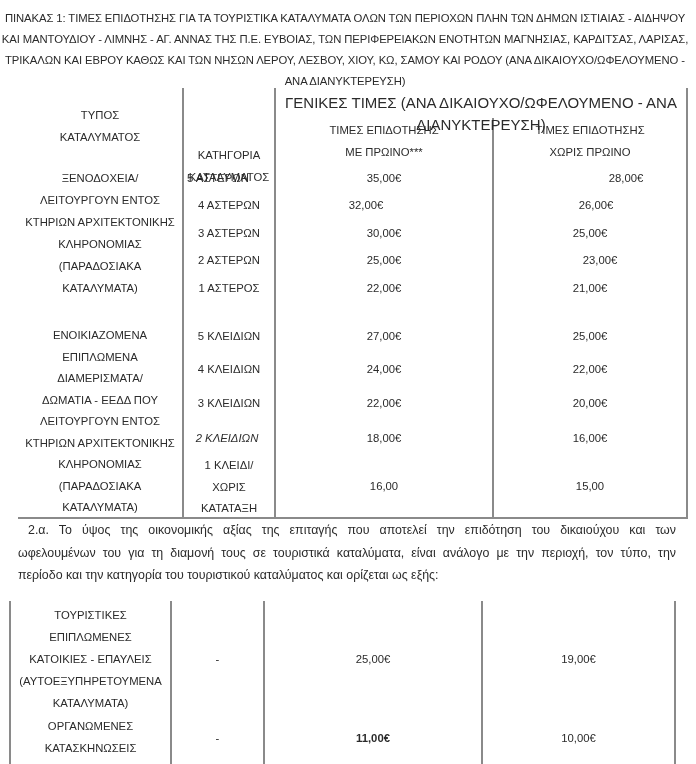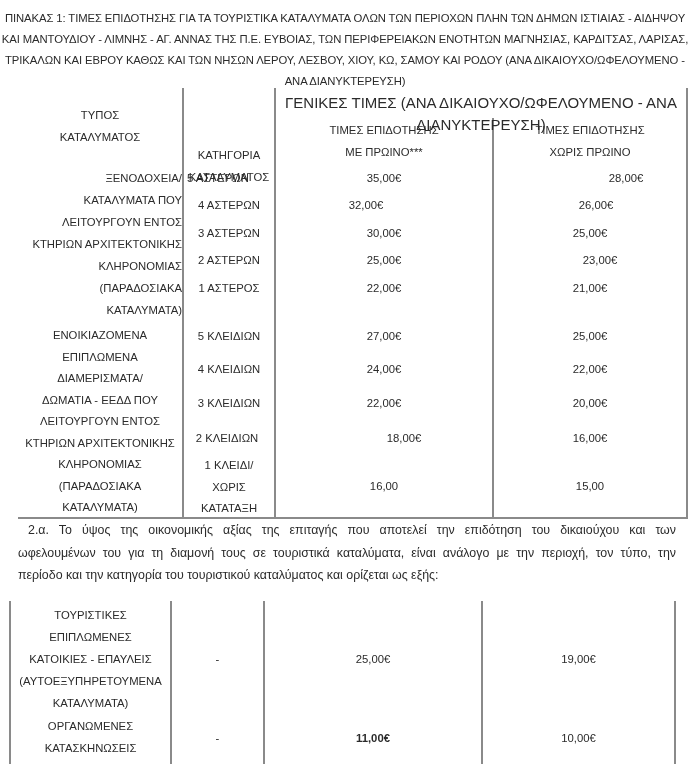--- a/index.html
+++ b/index.html
@@ -48,23 +48,22 @@
 <div class="cell" style="left:276px; top:92px; width:410px; font-size:15px;">ΓΕΝΙΚΕΣ ΤΙΜΕΣ (ΑΝΑ ΔΙΚΑΙΟΥΧΟ/ΩΦΕΛΟΥΜΕΝΟ - ΑΝΑ ΔΙΑΝΥΚΤΕΡΕΥΣΗ)</div>
 <div class="cell" style="left:276px; top:119px; width:216px;">
   <div>ΤΙΜΕΣ ΕΠΙΔΟΤΗΣΗΣ</div>
   <div>ΜΕ ΠΡΩΙΝΟ***</div>
 </div>
 <div class="cell" style="left:494px; top:119px; width:192px;">
   <div>ΤΙΜΕΣ ΕΠΙΔΟΤΗΣΗΣ</div>
   <div>ΧΩΡΙΣ ΠΡΩΙΝΟ</div>
 </div>
 
-<div class="cell" style="left:18px; top:167px; width:164px;text-align:right;">
+<div class="cell" style="left:18px; top:167px; width:164px;">
   <div>ΞΕΝΟΔΟΧΕΙΑ/</div>
-  <div>ΚΑΤΑΛΥΜΑΤΑ ΠΟΥ</div>
   <div>ΛΕΙΤΟΥΡΓΟΥΝ ΕΝΤΟΣ</div>
   <div>ΚΤΗΡΙΩΝ ΑΡΧΙΤΕΚΤΟΝΙΚΗΣ</div>
   <div>ΚΛΗΡΟΝΟΜΙΑΣ</div>
   <div>(ΠΑΡΑΔΟΣΙΑΚΑ</div>
   <div>ΚΑΤΑΛΥΜΑΤΑ)</div>
 </div>
 
 <div>
   <div class="val" style="left:184px; top:167px; width:68px;">5 ΑΣΤΕΡΩΝ</div>
   <div class="val" style="left:276px; top:167px; width:216px;">35,00€</div>
@@ -112,22 +111,22 @@
   <div class="val" style="left:184px; top:358px; width:90px;">4 ΚΛΕΙΔΙΩΝ</div>
   <div class="val" style="left:276px; top:358px; width:216px;">24,00€</div>
   <div class="val" style="left:494px; top:358px; width:192px;">22,00€</div>
 </div>
 <div>
   <div class="val" style="left:184px; top:392px; width:90px;">3 ΚΛΕΙΔΙΩΝ</div>
   <div class="val" style="left:276px; top:392px; width:216px;">22,00€</div>
   <div class="val" style="left:494px; top:392px; width:192px;">20,00€</div>
 </div>
 <div>
-  <div class="val" style="left:184px; top:427px; width:86px;">2 ΚΛΕΙΔΙΩΝ</div>
-  <div class="val" style="left:276px; top:427px; width:216px;margin-left:20px;">18,00€</div>
+  <div class="val" style="left:184px; top:427px; width:86px;font-style:italic;">2 ΚΛΕΙΔΙΩΝ</div>
+  <div class="val" style="left:276px; top:427px; width:216px;">18,00€</div>
   <div class="val" style="left:494px; top:427px; width:192px;">16,00€</div>
 </div>
 <div>
   <div class="cell" style="left:184px; top:455px; width:90px; line-height:21.5px;">
     <div>1 ΚΛΕΙΔΙ/</div>
     <div>ΧΩΡΙΣ</div>
     <div>ΚΑΤΑΤΑΞΗ</div>
   </div>
   <div class="val" style="left:276px; top:475px; width:216px;">16,00</div>
   <div class="val" style="left:494px; top:475px; width:192px;">15,00</div>

